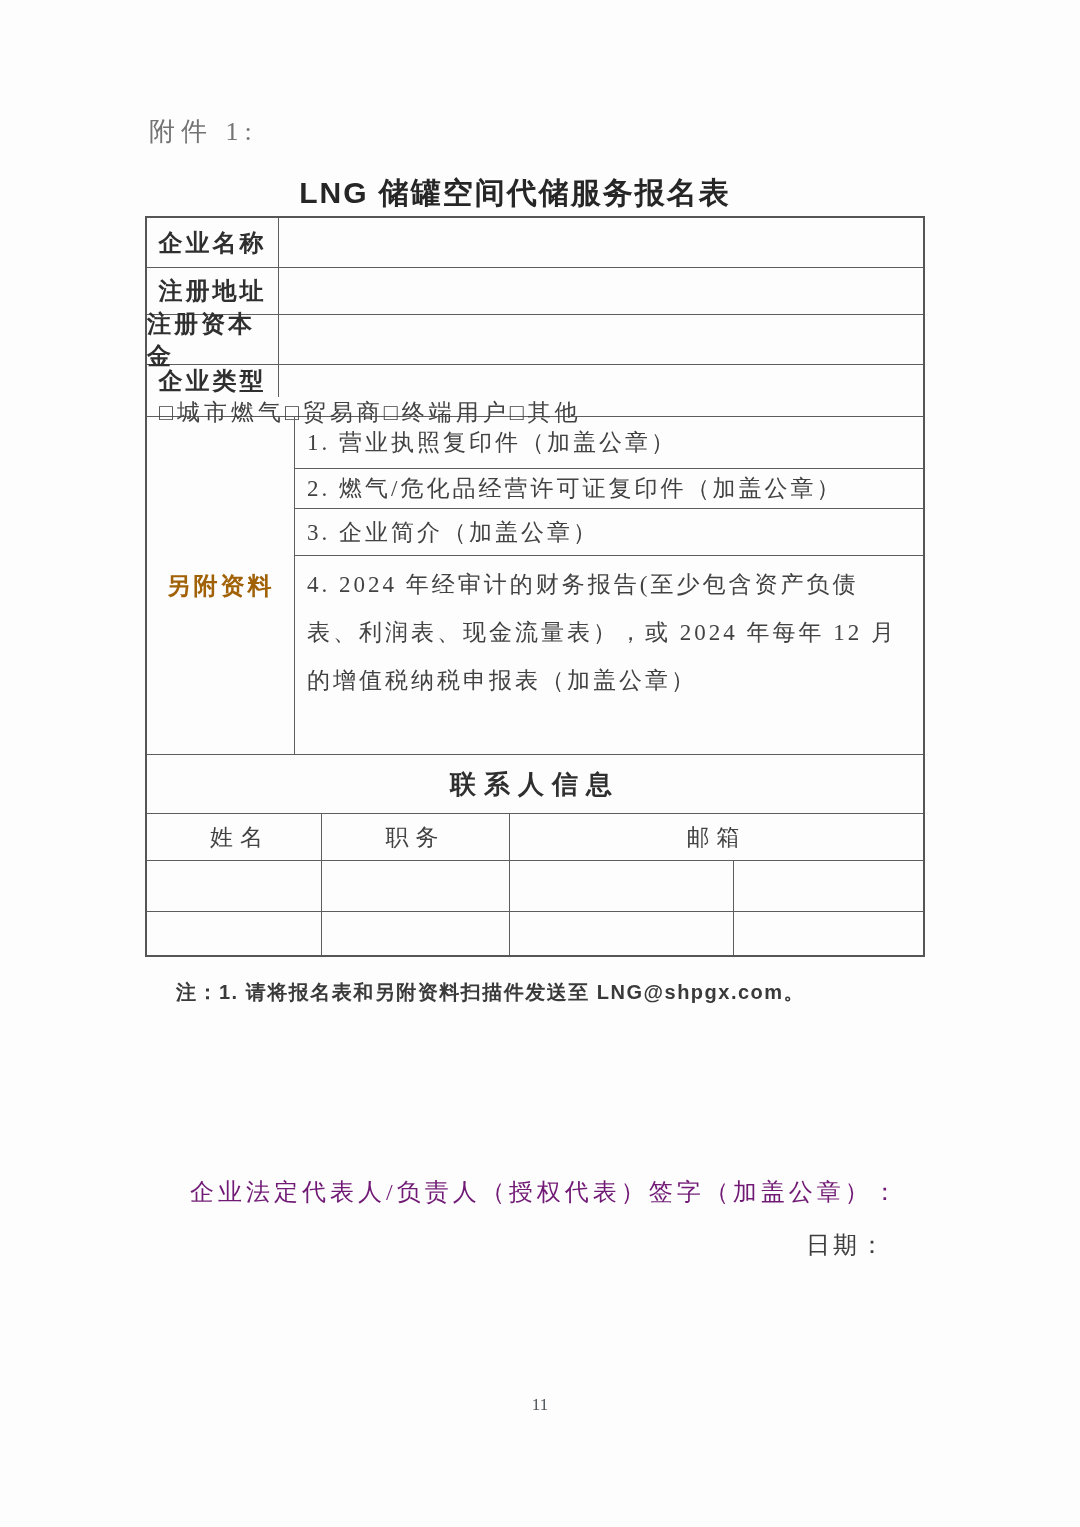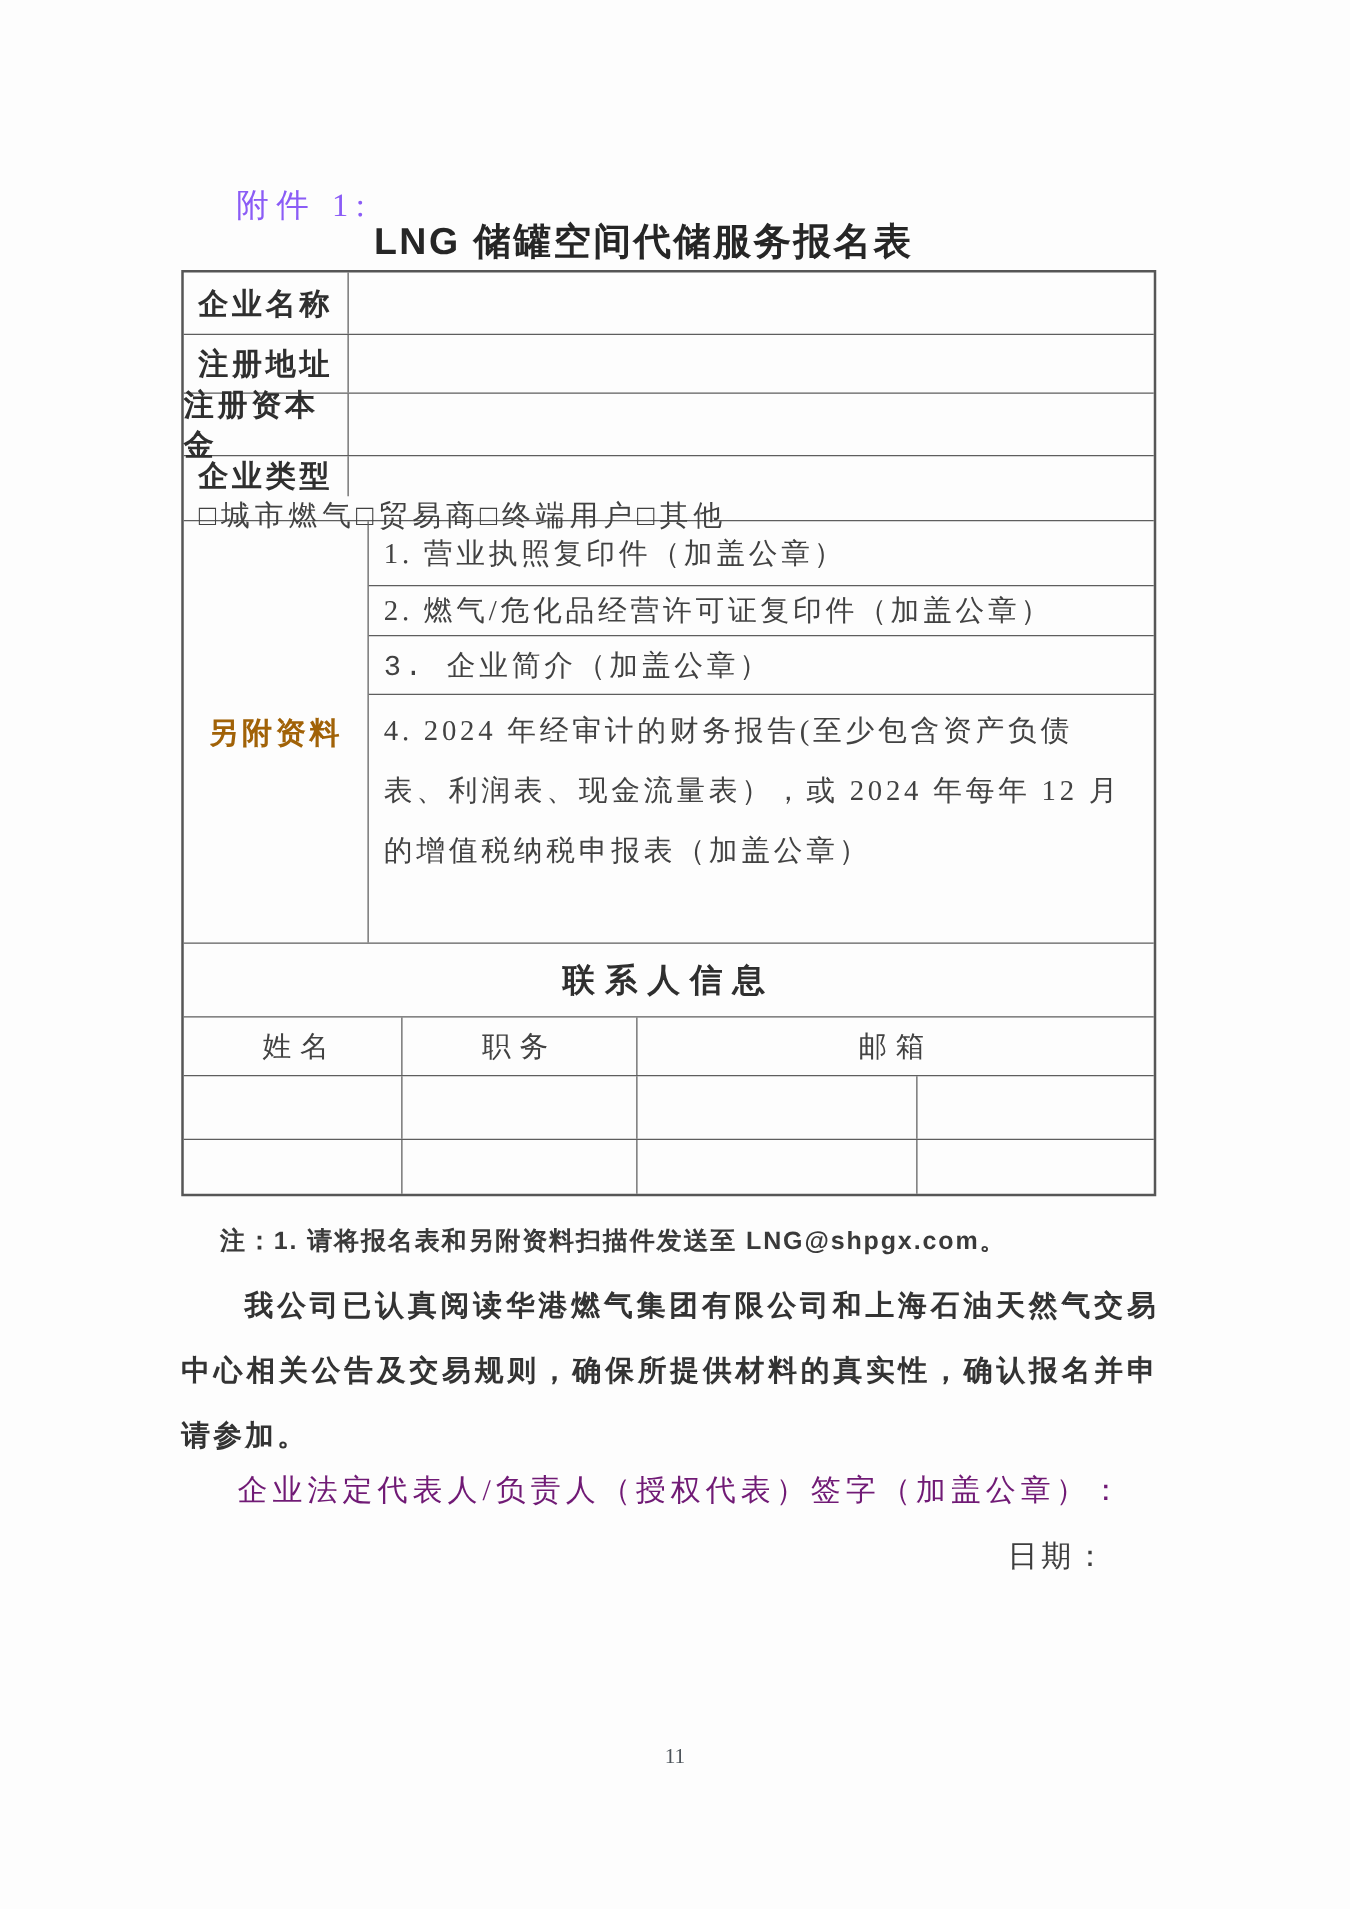--- a/index.html
+++ b/index.html
@@ -11,26 +11,25 @@
   .page {
     position: relative;
     width: 1080px;
     height: 1527px;
     background: #fdfdfd;
     overflow: hidden;
   }
   
   .attachment-label {
     position: absolute;
-    left: 149px; top: 147px;
+    left: 149px; top: 114px;
     font-family: "Liberation Serif", serif;
     font-size: 26px;
     letter-spacing: 6px;
-    color: #8b5cf6;
-    margin-left: 40px;
+    color: #737373;
   }
   .doc-title {
     position: absolute;
     left: 105px; top: 173px;
     width: 820px;
     text-align: center;
     font-family: "Liberation Sans", sans-serif;
     font-weight: 700;
     font-size: 30px;
     letter-spacing: 2px;
@@ -87,21 +86,21 @@
     display: flex; align-items: center;
     border-bottom: 1px solid #5e5e5e;
     font-family: "Liberation Serif", serif;
     font-size: 23px;
     letter-spacing: 3px;
     color: #424242;
     padding-left: 12px;
   }
   .ai-1 { height: 52px; }
   .ai-2 { height: 40px; }
-  .ai-3 { height: 47px; font-family: Liberation Mono, monospace; }
+  .ai-3 { height: 47px; }
   .attach-item-long {
     flex: 1;
     border-bottom: none;
     align-items: flex-start;
     padding: 5px 14px 0 12px;
     line-height: 48px;
     display: block;
   }
   
   .contacts-title-row {
@@ -240,21 +239,20 @@
       <div class="c-cell w1"></div>
       <div class="c-cell w2"></div>
       <div class="c-cell w3"></div>
       <div class="c-cell w4"></div>
     </div>
 
   </div>
 
   <div class="note-line">注：1. 请将报名表和另附资料扫描件发送至 LNG@shpgx.com。</div>
 
-  <div class="declaration">我公司已认真阅读华港燃气集团有限公司和上海石油天然气交易中心相关公告及交易规则，确保所提供材料的真实性，确认报名并申请参加。</div>
 
   <div class="signature-line">企业法定代表人/负责人（授权代表）签字（加盖公章）：</div>
 
   <div class="date-line">日期：</div>
 
   <div class="page-number">11</div>
 
 </div>
 
 </body></html>

